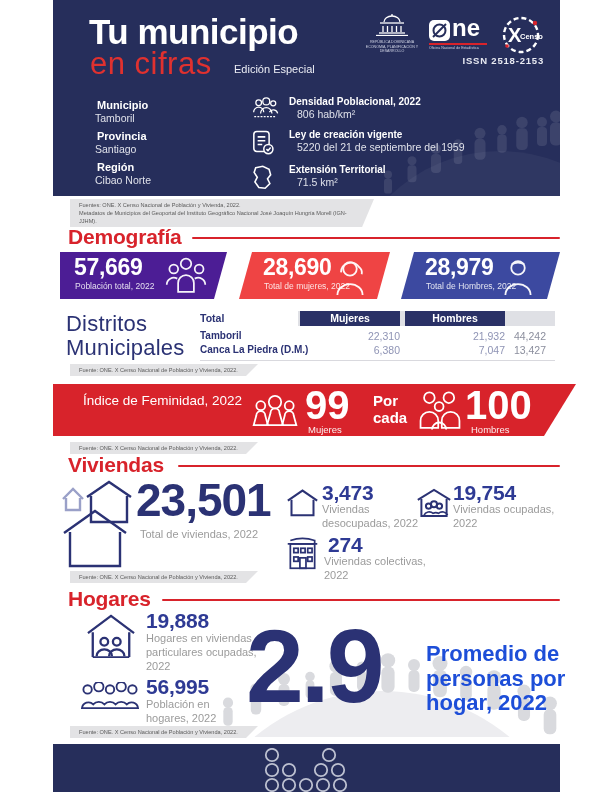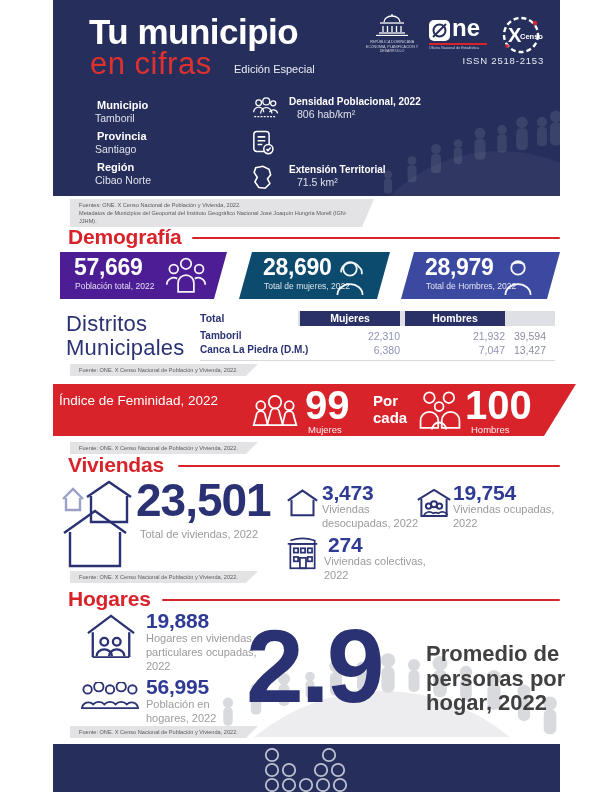--- a/index.html
+++ b/index.html
@@ -5,21 +5,21 @@
   * { margin:0; padding:0; box-sizing:border-box; }
   html,body { background:#ffffff; }
   body { font-family:"Liberation Sans", sans-serif; }
   #page { position:relative; width:588px; height:792px; background:#fff; overflow:hidden; }
 
   
   .header { position:absolute; left:53px; top:0; width:507px; height:196px; background:#262e5b; overflow:hidden; }
   .title1 { position:absolute; left:36px; top:12px; font-size:35px; font-weight:800; color:#fff; letter-spacing:-0.5px; }
   .title2 { position:absolute; left:37px; top:46px; font-size:31px; font-weight:400; color:#e0312f; letter-spacing:0.5px; }
   .edition { position:absolute; left:181px; top:63px; font-size:11px; color:#eceef5; }
-  .issn { position:absolute; right:16px; top:55px; font-size:9.5px; font-weight:400; color:#e8eaf2; letter-spacing:0.8px; }
+  .issn { position:absolute; right:16px; top:55px; font-size:9.5px; font-weight:700; color:#e8eaf2; letter-spacing:0.8px; }
 
   .gov-logo { position:absolute; left:310px; top:14px; width:58px; height:40px; text-align:center; color:#fff; }
   .gov-logo .tiny { font-size:3.6px; line-height:1.3; color:#cfd3e4; }
   .one-logo { position:absolute; left:376px; top:20px; width:64px; height:34px; }
   .one-box { position:absolute; left:0; top:0; width:21px; height:21px; background:#fff; border-radius:5px; }
   .one-ne { position:absolute; left:23px; top:-6px; font-size:24px; font-weight:800; color:#fff; }
   .one-bar { position:absolute; left:0; top:23px; width:58px; height:2px; background:#d8232b; }
   .one-sub { position:absolute; left:0; top:26px; width:64px; font-size:3.6px; color:#cfd3e4; }
   .censo-logo { position:absolute; left:446px; top:13px; width:44px; height:44px; }
 
@@ -61,34 +61,34 @@
   .th-total { position:absolute; top:0; height:15px; color:#2b3274; font-weight:700; font-size:10.5px; text-align:center; line-height:15px; }
   .dm-row { position:absolute; left:0; right:0; height:14px; }
   .cell-name { position:absolute; left:0; font-size:10px; font-weight:700; color:#2b3274; white-space:nowrap; }
   .cell-v { position:absolute; width:100px; text-align:right; font-size:10.5px; color:#8f94b5; }
   .cell-t { position:absolute; left:305px; width:50px; text-align:center; font-size:10.5px; color:#8b8e9d; }
   .dm-bottom { position:absolute; left:0; right:0; top:49px; height:1px; background:#d9d9de; }
 
   
   .fem { position:absolute; left:53px; top:384px; width:523px; height:52px; background:#d8232b; color:#fff;
          clip-path:polygon(0 0,100% 0,calc(100% - 32px) 100%,0 100%); }
-  .fem-title { position:absolute; left:6px; top:9px; width:162px; font-size:13.5px; line-height:1.25; }
+  .fem-title { position:absolute; left:30px; top:9px; width:162px; font-size:13.5px; line-height:1.25; }
   .fem-big { position:absolute; top:1px; font-size:40px; font-weight:800; line-height:1; }
   .fem-small { position:absolute; top:40px; font-size:9.5px; color:rgba(255,255,255,0.92); }
   .fem-conn { position:absolute; left:320px; top:9px; width:42px; font-size:15px; font-weight:800; line-height:1.1; }
   .fem-icon { position:absolute; color:#fff; }
 
   
   .big-num { position:absolute; font-weight:800; color:#2b3274; line-height:1; }
   .stat-num { position:absolute; font-size:21px; font-weight:800; color:#2e3a94; line-height:1; letter-spacing:-0.2px; }
   .stat-lbl { position:absolute; font-size:11px; color:#9b9b9b; line-height:1.25; }
   .navy-icon { position:absolute; color:#2b3274; }
 
   
-  .avg-lbl { position:absolute; left:426px; top:642px; width:152px; font-size:22px; font-weight:800; color:#404040; line-height:1.12; }
+  .avg-lbl { position:absolute; left:426px; top:642px; width:152px; font-size:22px; font-weight:800; color:#1d4ed8; line-height:1.12; }
   .hog-bg { position:absolute; left:210px; top:636px; width:350px; height:101px; pointer-events:none; }
 
   
   .footer { position:absolute; left:53px; top:744px; width:507px; height:48px; background:#262e5b; }
   .dots { position:absolute; left:210px; top:4px; }
 </style>
 </head>
 <body>
 
 <div id="page">
@@ -212,20 +212,22 @@
       <div class="iright-row">
         <span class="iright-icon">
           <svg width="24" height="26" viewBox="0 0 30 34" fill="none" stroke="currentColor" stroke-width="2">
             <rect x="3" y="2" width="20" height="26" rx="4"></rect>
             <path d="M8 9 h10 M8 14 h10 M8 19 h6"></path>
             <circle cx="22" cy="25" r="6" fill="#262e5b"></circle>
             <path d="M19.5 25 l2 2 l3.5 -4"></path>
           </svg>
         </span>
         <div class="iright-txt">
+          <div class="iright-label">Ley de creación vigente</div>
+          <div class="iright-value">5220 del 21 de septiembre del 1959</div>
         </div>
       </div>
       <div class="iright-row">
         <span class="iright-icon">
           <svg width="22" height="26" viewBox="0 0 28 32" fill="none" stroke="currentColor" stroke-width="2">
             <path d="M6 3 l9 -2 l8 4 l2 7 l-4 5 l3 6 l-6 6 l-8 -1 l-5 -7 l3 -6 l-4 -6 z"></path>
           </svg>
         </span>
         <div class="iright-txt">
           <div class="iright-label">Extensión Territorial</div>
@@ -251,21 +253,21 @@
         <circle cx="24" cy="8" r="6"></circle>
           <circle cx="10" cy="14" r="5"></circle>
           <circle cx="39" cy="14" r="5"></circle>
         <path d="M15 30 a9 9 0 0 1 18 0 v10 h-18 z"></path>
         <path d="M2 32 a8 8 0 0 1 12 -7"></path>
           <path d="M46 32 a8 8 0 0 0 -12 -7"></path>
       </svg>
     </span>
   </div>
 
-  <div class="banner skew-both" style="left:239px; width:151px; background:#0c4a6e;">
+  <div class="banner skew-both" style="left:239px; width:151px; background:#ef4444;">
     <div class="num">28,690</div>
     <div class="lbl">Total de mujeres, 2022</div>
     <span class="bicon" style="right:22px;">
       <svg width="36" height="40" viewBox="0 0 40 44" fill="none" stroke="currentColor" stroke-width="2">
         <circle cx="20" cy="14" r="7.5"></circle>
         <path d="M10 18 a11 11 0 0 1 20 -6 q4 3 3 8"></path>
         <path d="M6 43 a14 12 0 0 1 28 0"></path>
       </svg>
     </span>
   </div>
@@ -285,21 +287,21 @@
   <div class="dm-title">Distritos Municipales</div>
   <div class="dm-table">
     <div class="dm-headbar"></div>
     <div class="th-chip" style="left:100px; width:100px;">Mujeres</div>
     <div class="th-chip" style="left:205px; width:100px;">Hombres</div>
     <div class="th-total">Total</div>
     <div class="dm-row" style="top:19px;">
       <span class="cell-name">Tamboril</span>
       <span class="cell-v" style="left:100px;">22,310</span>
       <span class="cell-v" style="left:205px;">21,932</span>
-      <span class="cell-t">39,594</span>
+      <span class="cell-t">44,242</span>
     </div>
     <div class="dm-row" style="top:33px;">
       <span class="cell-name">Canca La Piedra (D.M.)</span>
       <span class="cell-v" style="left:100px;">6,380</span>
       <span class="cell-v" style="left:205px;">7,047</span>
       <span class="cell-t">13,427</span>
     </div>
     <div class="dm-bottom"></div>
   </div>
 

